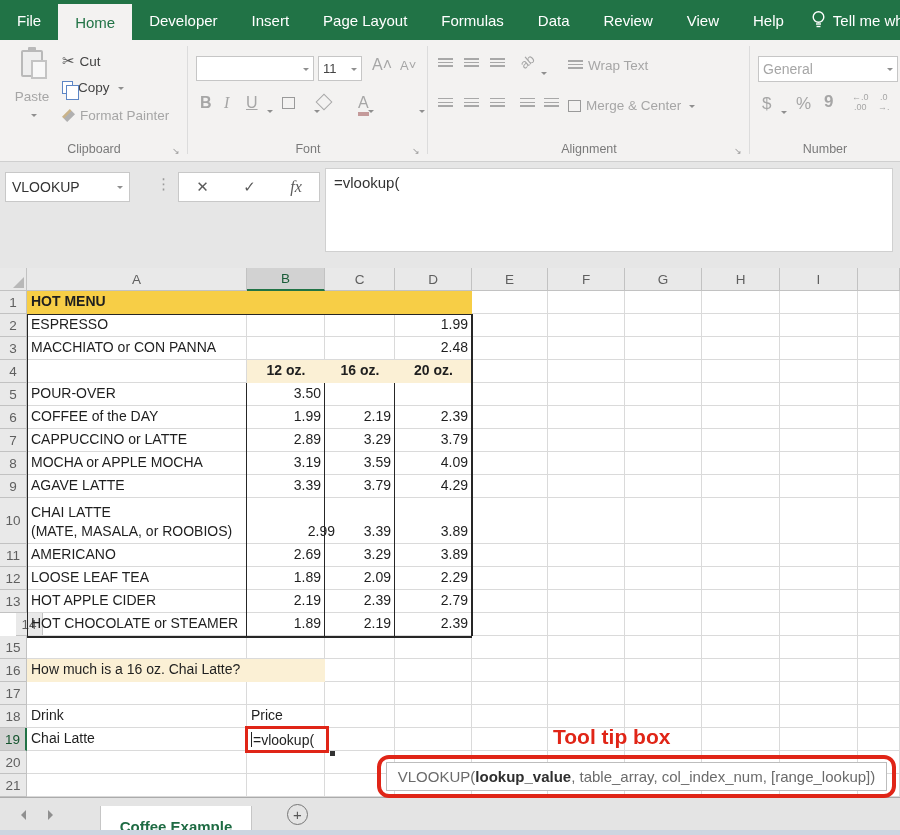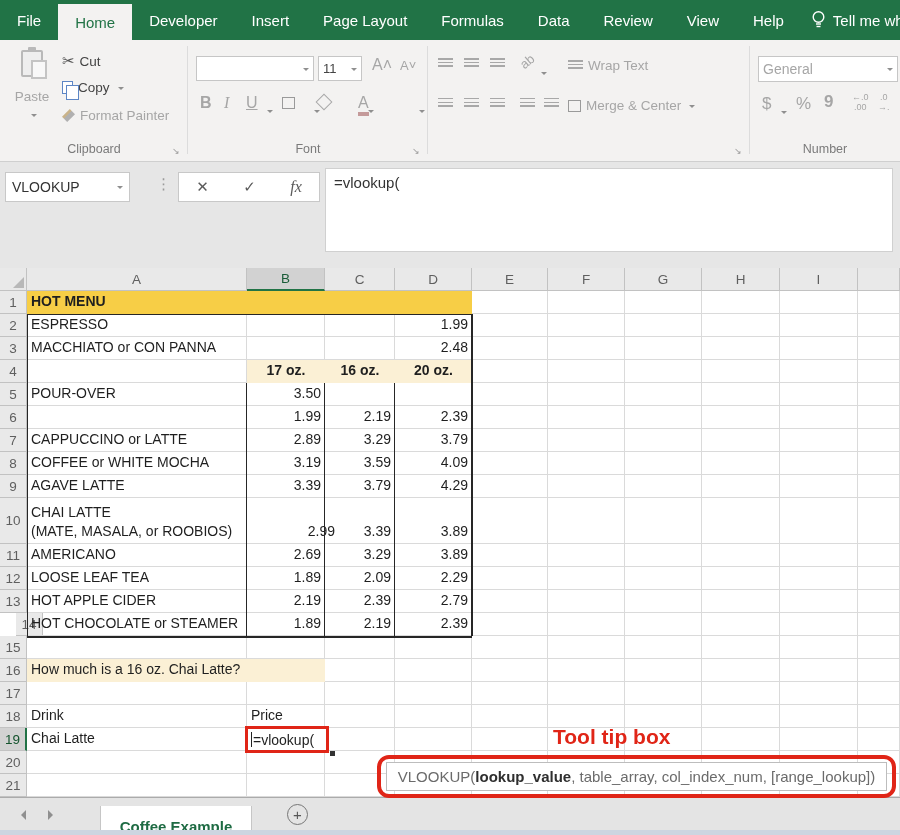--- a/index.html
+++ b/index.html
@@ -157,20 +157,21 @@
     <span class="lines abs" style="left:10px;top:58px;"></span>
     <span class="lines abs" style="left:36px;top:58px;"></span>
     <span class="lines abs" style="left:62px;top:58px;"></span>
     <span class="lines abs" style="left:92px;top:58px;"></span>
     <span class="lines abs" style="left:116px;top:58px;"></span>
     <div class="smallbtn" style="left:140px;top:58px;">
       <span class="boxicon"></span>
       <span class="muted">Merge &amp; Center</span>
       <span class="caret"></span>
     </div>
+    <div class="glabel">Alignment</div>
     <span class="launcher" style="left:306px;">↘</span>
     <div class="gsep" style="left:321px;"></div>
   </div>
 
   <div class="abs" style="left:750px;top:0;width:150px;height:121px;">
     <div class="combo" style="position:absolute;left:8px;top:16px;width:140px;height:26px;">
       <span class="muted" style="flex:1;font-size:14px;">General</span>
         <span class="caret"></span>
     </div>
     <span class="abs muted" style="left:12px;top:54px;font-size:17px;">$</span>
@@ -442,33 +443,34 @@
     <div class="cell" style="left: 548px; top: 506px; width: 77px; height: 23px;"></div>
     <div class="cell" style="left: 625px; top: 506px; width: 77px; height: 23px;"></div>
     <div class="cell" style="left: 702px; top: 506px; width: 78px; height: 23px;"></div>
     <div class="cell" style="left: 780px; top: 506px; width: 78px; height: 23px;"></div>
     <div class="cell" style="left: 858px; top: 506px; width: 42px; height: 23px;"></div>
     <div class="ccontent" style="left: 27px; top: 23px; width: 445px; height: 23px; background: rgb(247, 206, 70); font-weight: bold;">HOT MENU</div>
     <div class="ccontent" style="left: 27px; top: 46px; width: 220px; height: 23px;">ESPRESSO</div>
     <div class="ccontent" style="left: 395px; top: 46px; width: 77px; height: 23px; justify-content: flex-end;">1.99</div>
     <div class="ccontent" style="left: 27px; top: 69px; width: 220px; height: 23px;">MACCHIATO or CON PANNA</div>
     <div class="ccontent" style="left: 395px; top: 69px; width: 77px; height: 23px; justify-content: flex-end;">2.48</div>
-    <div class="ccontent" style="left: 247px; top: 92px; width: 78px; height: 23px; background: rgb(251, 240, 213); font-weight: bold; justify-content: center;">17 oz.</div>
+    <div class="ccontent" style="left: 247px; top: 92px; width: 78px; height: 23px; background: rgb(251, 240, 213); font-weight: bold; justify-content: center;">12 oz.</div>
     <div class="ccontent" style="left: 325px; top: 92px; width: 70px; height: 23px; background: rgb(251, 240, 213); font-weight: bold; justify-content: center;">16 oz.</div>
     <div class="ccontent" style="left: 395px; top: 92px; width: 77px; height: 23px; background: rgb(251, 240, 213); font-weight: bold; justify-content: center;">20 oz.</div>
     <div class="ccontent" style="left: 27px; top: 115px; width: 220px; height: 23px;">POUR-OVER</div>
     <div class="ccontent" style="left: 247px; top: 115px; width: 78px; height: 23px; justify-content: flex-end;">3.50</div>
+    <div class="ccontent" style="left: 27px; top: 138px; width: 220px; height: 23px;">COFFEE of the DAY</div>
     <div class="ccontent" style="left: 247px; top: 138px; width: 78px; height: 23px; justify-content: flex-end;">1.99</div>
     <div class="ccontent" style="left: 325px; top: 138px; width: 70px; height: 23px; justify-content: flex-end;">2.19</div>
     <div class="ccontent" style="left: 395px; top: 138px; width: 77px; height: 23px; justify-content: flex-end;">2.39</div>
     <div class="ccontent" style="left: 27px; top: 161px; width: 220px; height: 23px;">CAPPUCCINO or LATTE</div>
     <div class="ccontent" style="left: 247px; top: 161px; width: 78px; height: 23px; justify-content: flex-end;">2.89</div>
     <div class="ccontent" style="left: 325px; top: 161px; width: 70px; height: 23px; justify-content: flex-end;">3.29</div>
     <div class="ccontent" style="left: 395px; top: 161px; width: 77px; height: 23px; justify-content: flex-end;">3.79</div>
-    <div class="ccontent" style="left: 27px; top: 184px; width: 220px; height: 23px;">COFFEE or WHITE MOCHA</div>
+    <div class="ccontent" style="left: 27px; top: 184px; width: 220px; height: 23px;">MOCHA or APPLE MOCHA</div>
     <div class="ccontent" style="left: 247px; top: 184px; width: 78px; height: 23px; justify-content: flex-end;">3.19</div>
     <div class="ccontent" style="left: 325px; top: 184px; width: 70px; height: 23px; justify-content: flex-end;">3.59</div>
     <div class="ccontent" style="left: 395px; top: 184px; width: 77px; height: 23px; justify-content: flex-end;">4.09</div>
     <div class="ccontent" style="left: 27px; top: 207px; width: 220px; height: 23px;">AGAVE LATTE</div>
     <div class="ccontent" style="left: 247px; top: 207px; width: 78px; height: 23px; justify-content: flex-end;">3.39</div>
     <div class="ccontent" style="left: 325px; top: 207px; width: 70px; height: 23px; justify-content: flex-end;">3.79</div>
     <div class="ccontent" style="left: 395px; top: 207px; width: 77px; height: 23px; justify-content: flex-end;">4.29</div>
     <div class="ccontent" style="left: 27px; top: 230px; width: 220px; height: 46px;">CHAI LATTE
 (MATE, MASALA, or ROOBIOS)</div>
     <div class="ccontent" style="left: 261px; top: 230px; width: 78px; height: 46px; justify-content: flex-end;">2.99</div>

